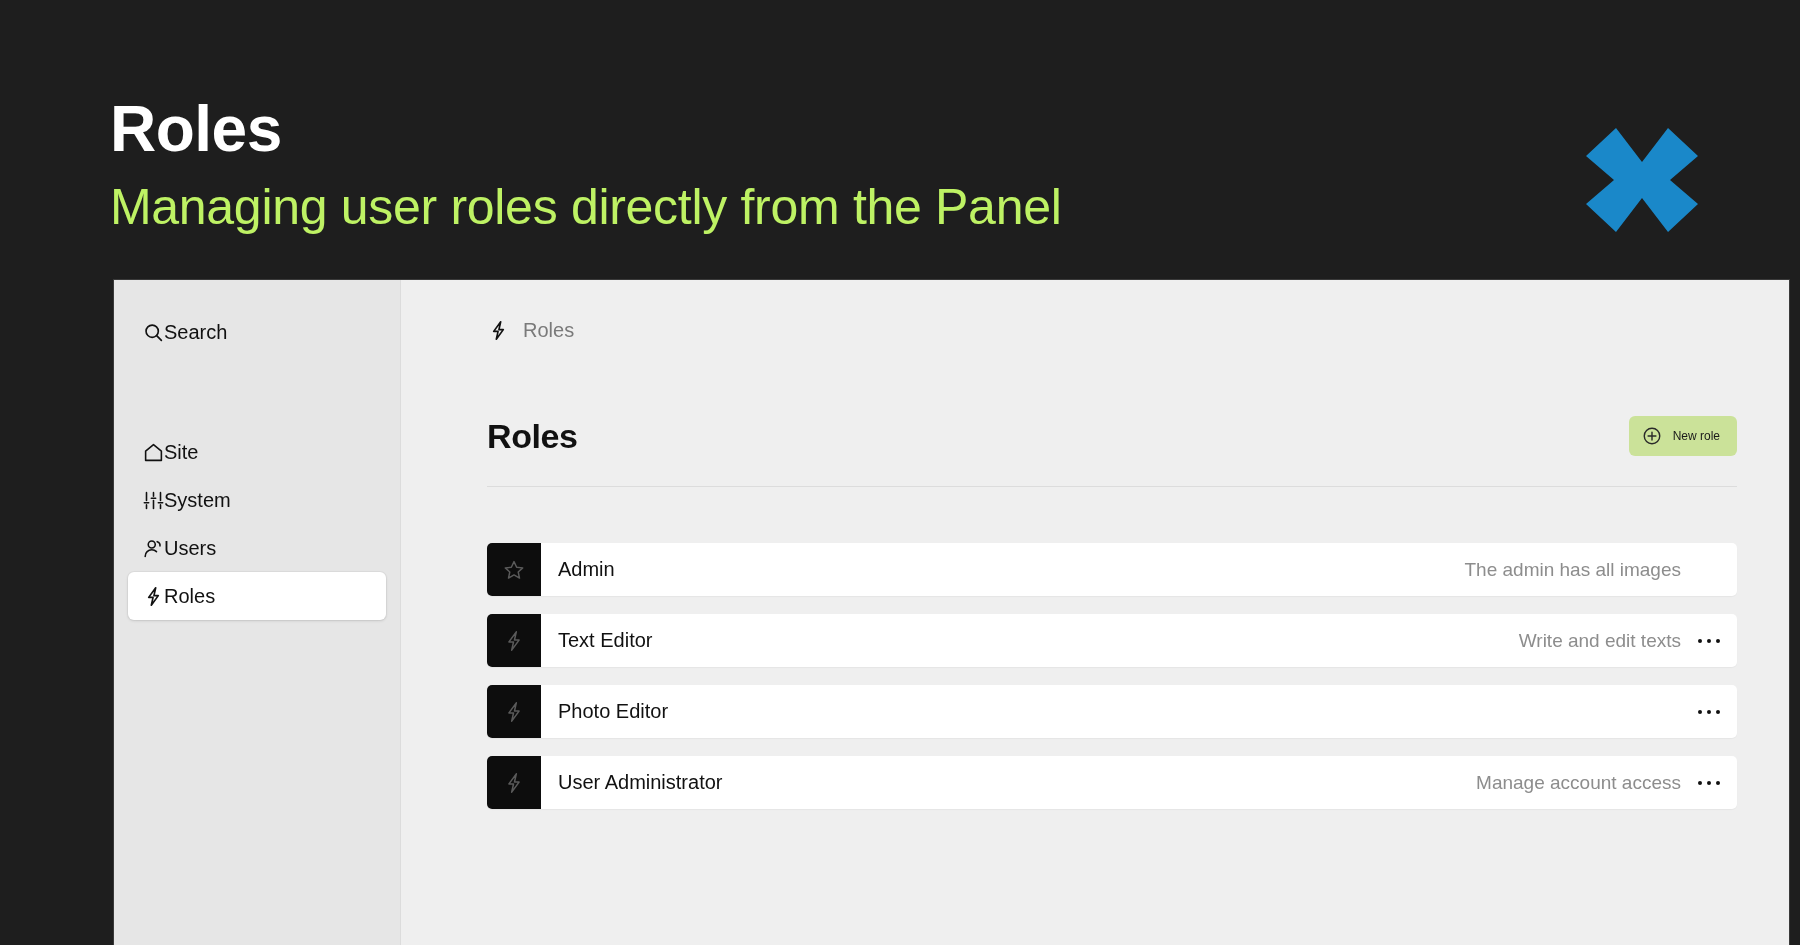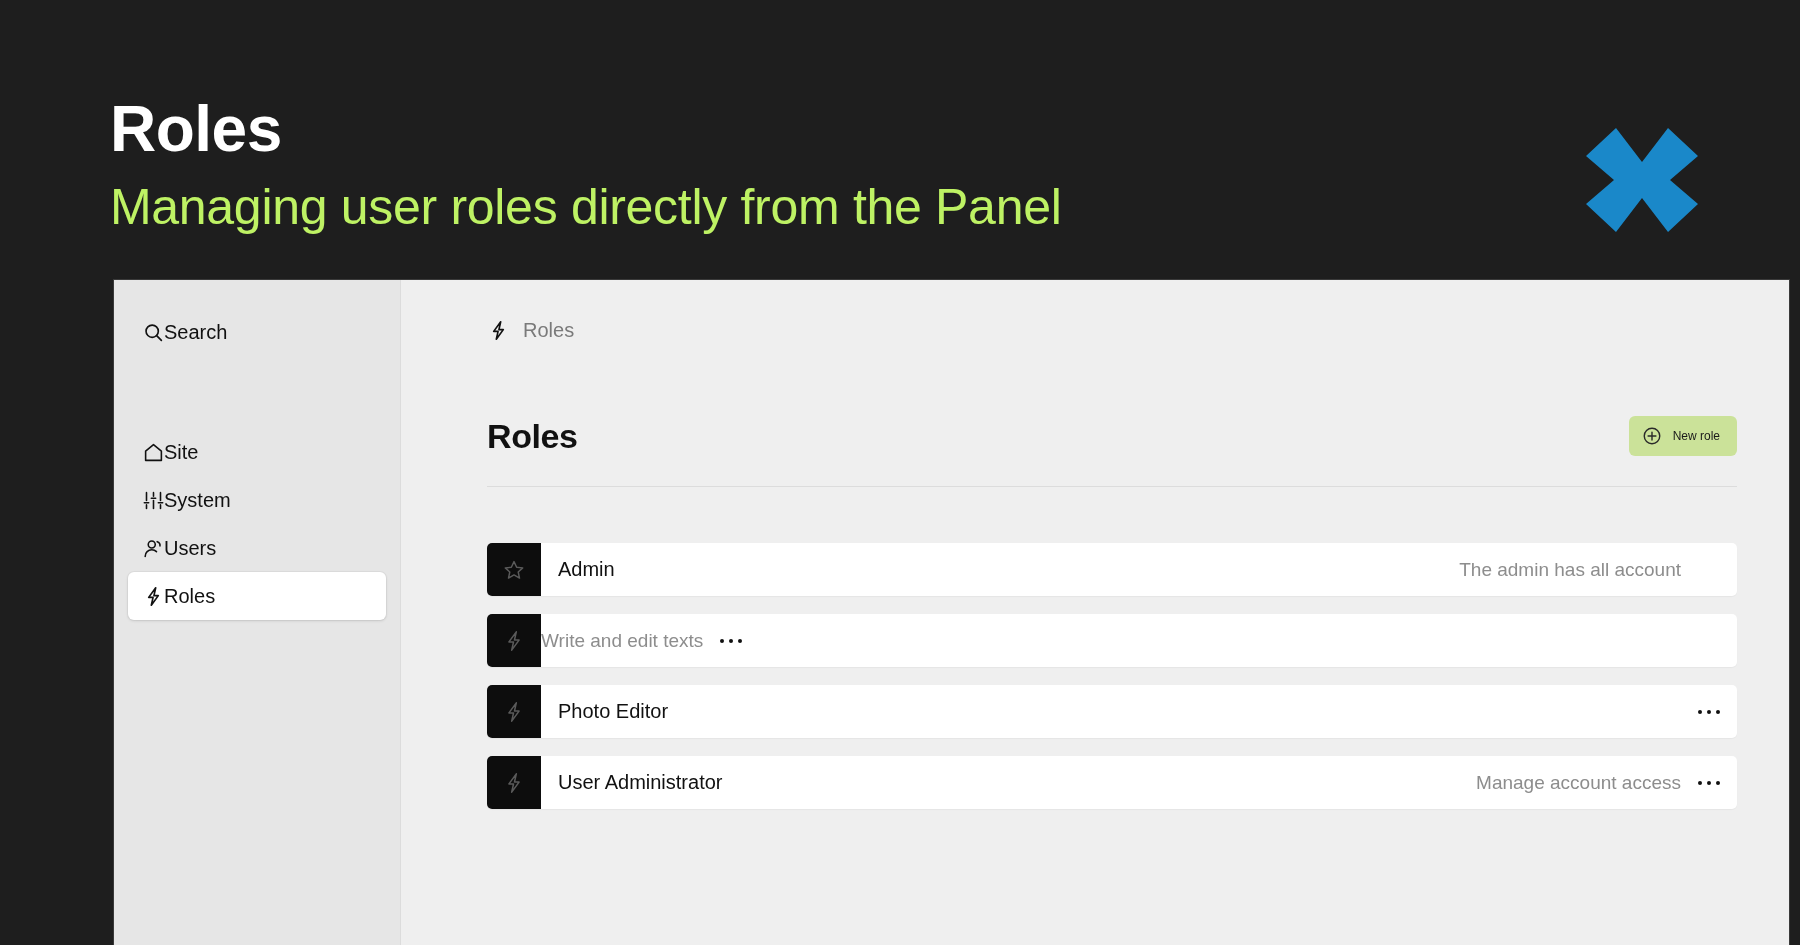--- a/index.html
+++ b/index.html
@@ -377,30 +377,31 @@
 
         <div class="roles-list">
 
           <div class="role-row">
             <div class="role-tile">
               <svg width="22" height="22" viewBox="0 0 24 24" fill="none" stroke="currentColor" stroke-width="1.6" stroke-linejoin="round">
                 <path d="M12 2.8 L14.9 9.0 L21.5 9.7 L16.6 14.2 L18.0 20.8 L12 17.4 L6.0 20.8 L7.4 14.2 L2.5 9.7 L9.1 9.0 Z"></path>
               </svg>
             </div>
             <div class="role-name">Admin</div>
-            <div class="role-desc">The admin has all account</div>
+            <div class="role-desc">The admin has all images</div>
             <div class="role-options empty"></div>
           </div>
 
           <div class="role-row">
             <div class="role-tile">
               <svg width="22" height="22" viewBox="0 0 24 24" fill="none" stroke="currentColor" stroke-width="1.7" stroke-linejoin="round" stroke-linecap="round">
                 <path d="M14.5 2 L6.5 13 H11.5 L9.5 22 L17.5 11 H12.5 Z"></path>
               </svg>
             </div>
+            <div class="role-name">Text Editor</div>
             <div class="role-desc">Write and edit texts</div>
             <div class="role-options">
               <span class="dots">
                   <i></i>
                   <i></i>
                   <i></i>
                 </span>
             </div>
           </div>
 

